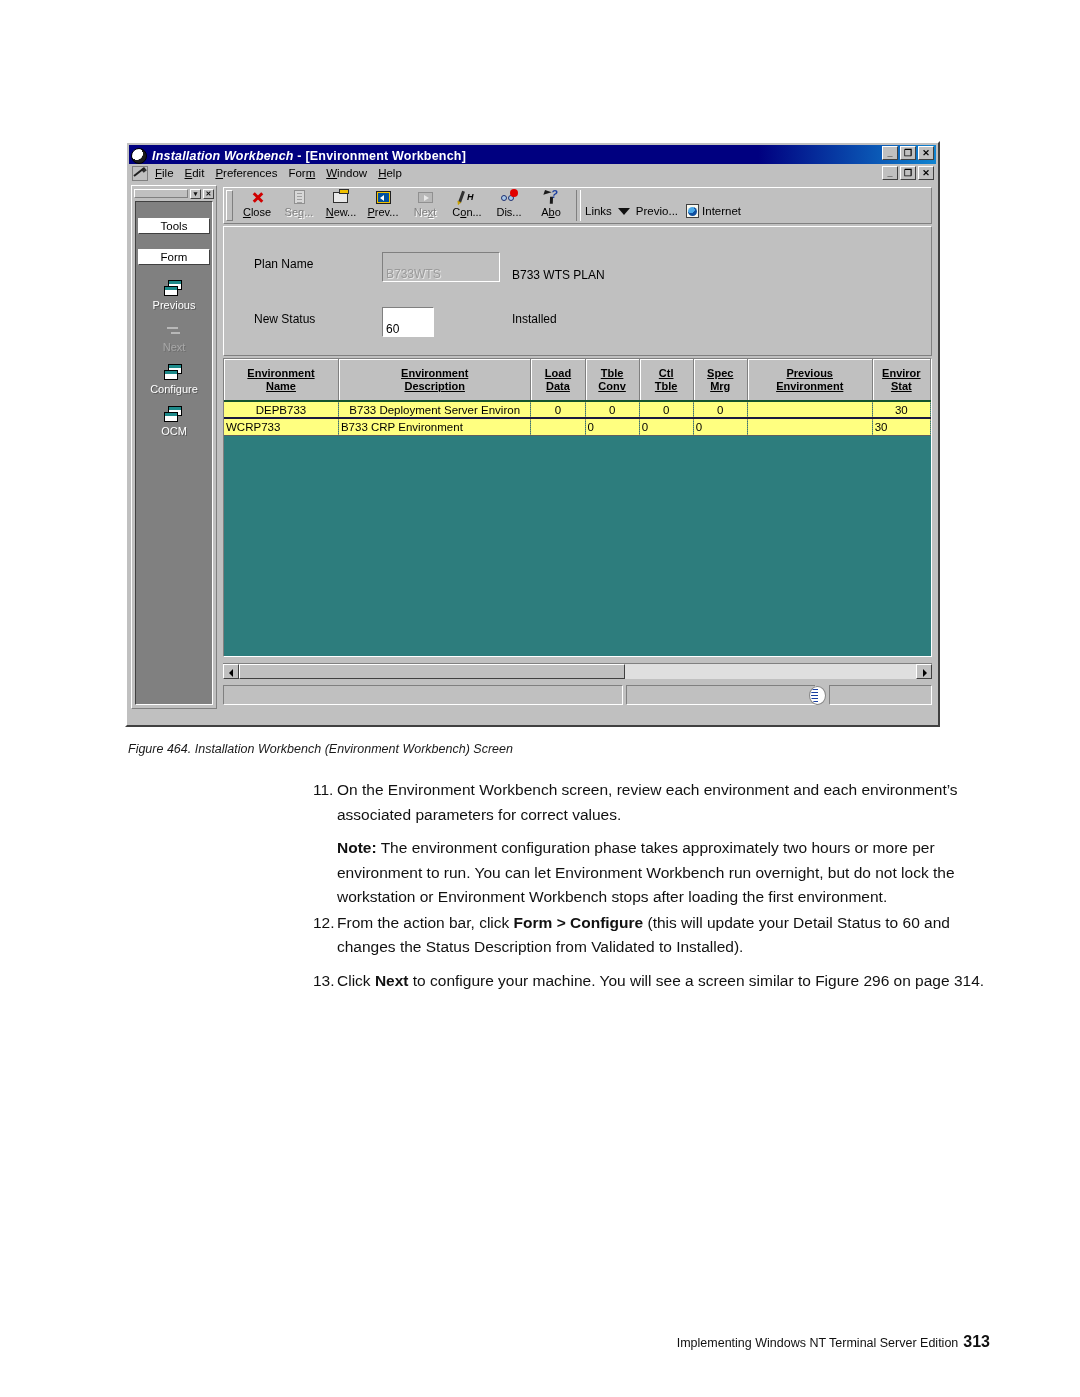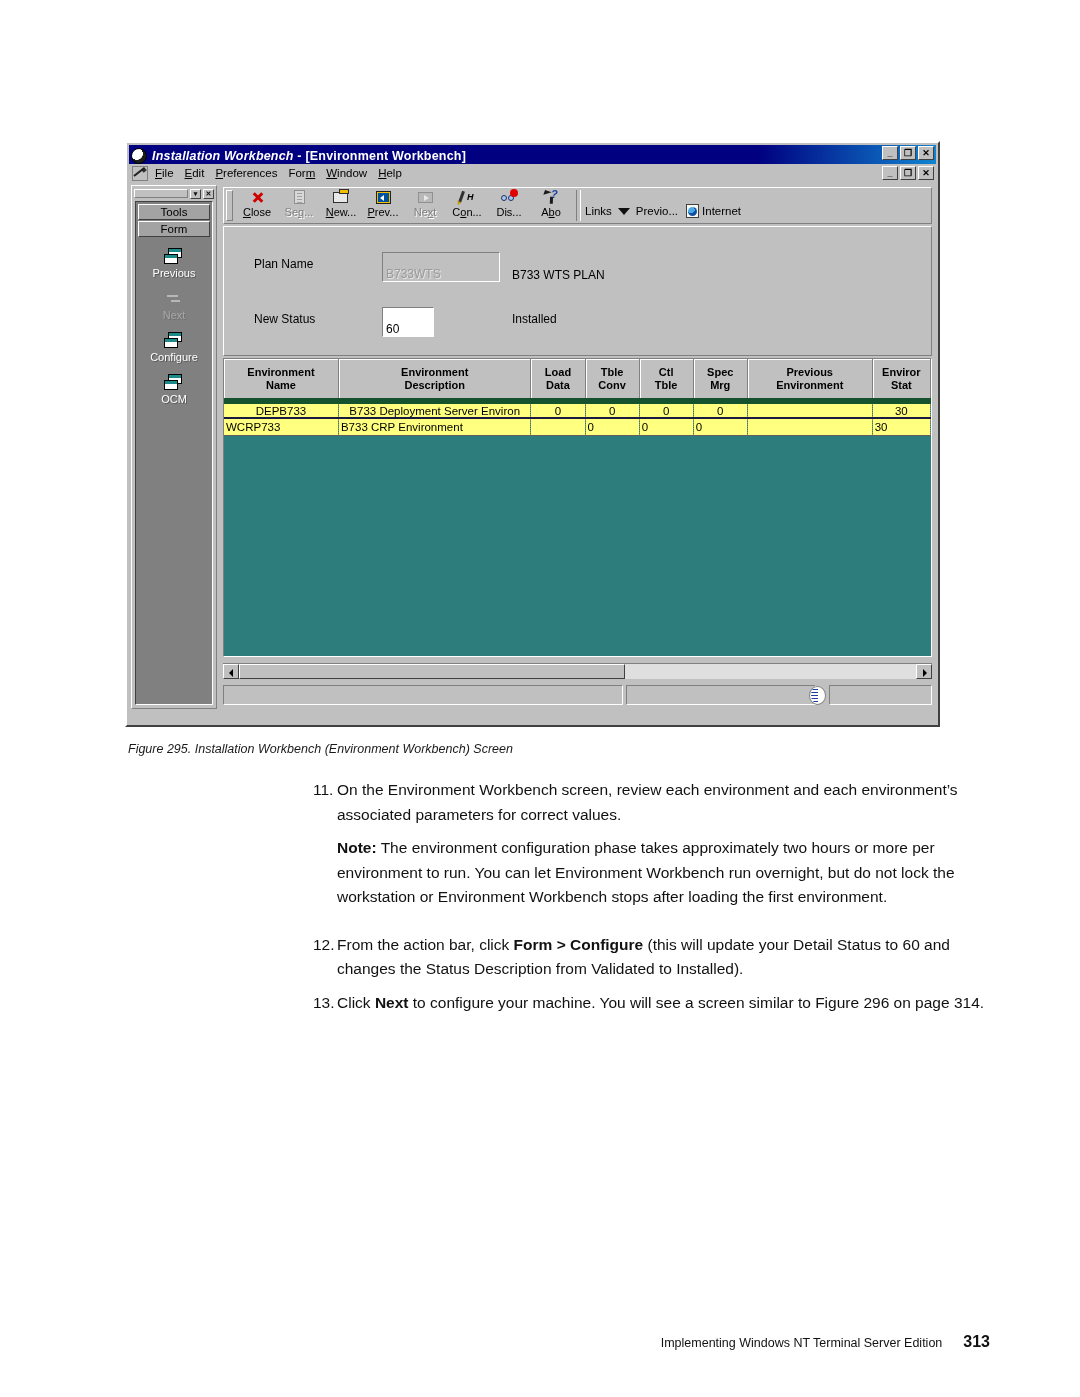--- a/index.html
+++ b/index.html
@@ -98,21 +98,21 @@
     box-sizing:border-box;
   }
   .tp-body{
     position:absolute;left:3px;top:15px;right:3px;bottom:3px;
     background:#808080;
     border-top:1px solid #404040;border-left:1px solid #404040;
     border-right:1px solid #ffffff;border-bottom:1px solid #ffffff;
     box-sizing:border-box;padding-top:1px;
   }
   .tp-tab{
-    margin:1px 2px;height:16px;background:#a3a3a3;
+    margin:15px 2px;height:16px;background:#ffffff;
     border-top:1px solid #ffffff;border-left:1px solid #ffffff;
     border-right:1px solid #404040;border-bottom:1px solid #404040;
     font-size:11.5px;text-align:center;line-height:15px;color:#000;
     box-sizing:border-box;
   }
   .tp-item{
     margin-top:11px;text-align:center;color:#ffffff;font-size:11px;
     text-shadow:1px 1px 0 #5a5a5a;
   }
   .tp-item.dim{color:#a8a8a8;text-shadow:1px 1px 0 #6e6e6e;}
@@ -300,23 +300,23 @@
     position:absolute;left:2px;top:173px;right:2px;bottom:52px;
     background:#2d7d7d;
     border-top:1px solid #808080;border-left:1px solid #808080;
     border-right:1px solid #ffffff;border-bottom:1px solid #ffffff;
     box-sizing:border-box;overflow:hidden;
   }
   .gtable{width:100%;border-collapse:collapse;table-layout:fixed;}
   .gtable th{
     background:#c0c0c0;color:#000;font-size:11px;font-weight:bold;
     height:42px;text-align:center;vertical-align:middle;padding:0 3px;
-    border-right:1px solid #808080;border-bottom:6px solid #14532d;
+    border-right:1px solid #808080;border-bottom:2px solid #14532d;
     box-shadow:inset 1px 1px 0 #ffffff;
-    box-sizing:border-box;line-height:13px;
+    box-sizing:border-box;line-height:13px;text-decoration:underline;
   }
   .gtable td{
     background:#ffff80;color:#000;font-size:11.5px;height:17px;
     padding:0 2px;border-right:1px dotted #999966;
     border-bottom:1px solid #000000;
     white-space:nowrap;overflow:hidden;box-sizing:border-box;
   }
   .gtable tr.r1 td{border-bottom:2px solid #1a1a40;text-align:center;}
   .gtable tr.r2 td{border-bottom:1px solid #606060;}
 
@@ -373,26 +373,26 @@
     position:absolute;left:128px;top:742px;width:760px;
     font-size:12.5px;font-style:italic;color:#1a1a1a;
   }
   .steps{
     position:absolute;left:313px;top:778px;width:672px;
     font-size:15.5px;line-height:24.5px;color:#111;
   }
   .step{display:flex;margin-bottom:9px;}
   .step .num{width:24px;flex:0 0 24px;}
   .step .txt{flex:1 1 auto;}
-  .note{margin:0 0 23px 24px;}
+  .note{margin:0 0 1px 24px;}
   .footer{
     position:absolute;left:0;right:0;top:1333px;text-align:right;
     padding-right:90px;font-size:12.5px;color:#111;
   }
-  .footer b{font-size:16px;margin-left:21px;}
+  .footer b{font-size:16px;margin-left:5px;}
 </style>
 </head>
 <body>
 
 <div class="win">
 
   <div class="titlebar">
     <div class="title-ico"></div>
     <div class="title-txt">
       <span>Installation Workbench</span><span class="plain"> - [Environment Workbench]</span>
@@ -608,21 +608,21 @@
         <div class="sb-cell" style="width:400px"></div>
         <div class="sb-cell" style="width:190px"></div>
         <div class="sb-globe"></div>
         <div class="sb-cell" style="flex:1 1 auto"></div>
       </div>
 
     </div>
   </div>
 </div>
 
-<div class="caption">Figure 295.  Installation Workbench (Environment Workbench) Screen</div>
+<div class="caption">Figure 464.  Installation Workbench (Environment Workbench) Screen</div>
 
 <div class="steps">
 
   <div class="step">
     <div class="num">11.</div>
     <div class="txt">On the Environment Workbench screen, review each environment and each environment’s associated parameters for correct values.</div>
   </div>
 
   <div class="note">
     <b>Note:</b><span> The environment configuration phase takes approximately two hours or more per environment to run. You can let Environment Workbench run overnight, but do not lock the workstation or Environment Workbench stops after loading the first environment.</span>

